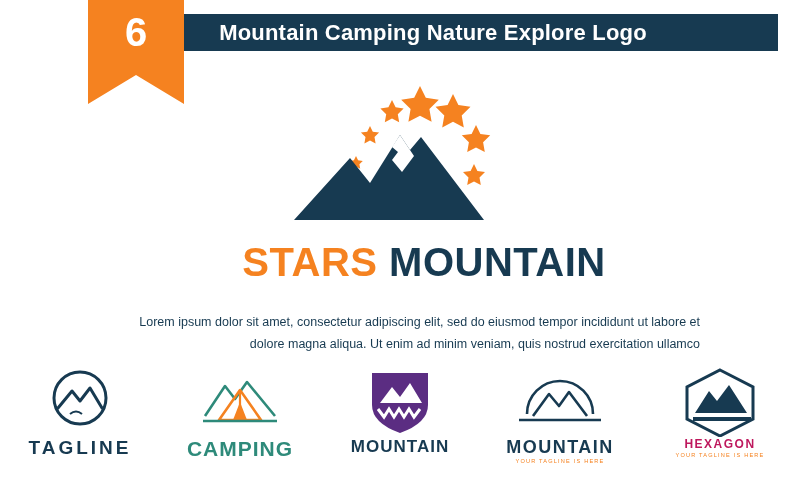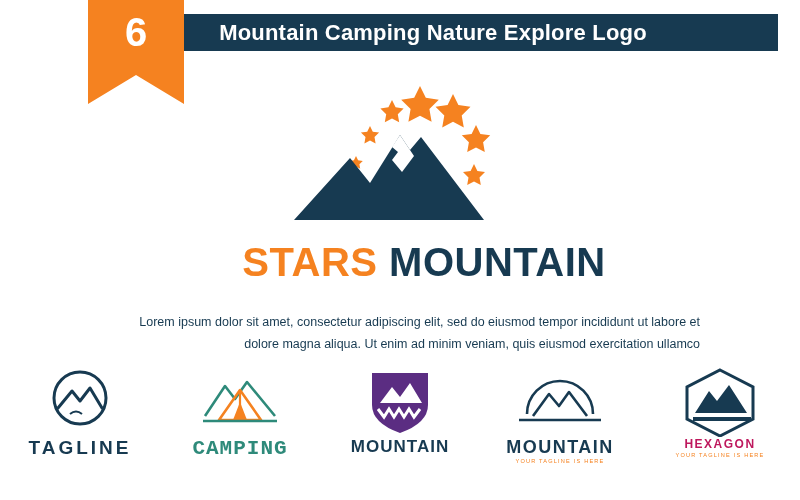--- a/index.html
+++ b/index.html
@@ -126,21 +126,21 @@
     margin-top: 2px;
     line-height: 1;
   }
   .logo-cell .tag {
     font-size: 5.6px;
     letter-spacing: 1.2px;
     margin-top: 3px;
     line-height: 1;
   }
   .c1 .name { color: #173a51; letter-spacing: 3px; }
-  .c2 .name { color: #2e8a7a; font-family: Liberation Mono, monospace; letter-spacing: 1px; font-size: 21px; }
+  .c2 .name { color: #2e8a7a; font-family: Liberation Sans, sans-serif; letter-spacing: 1px; font-size: 21px; }
   .c3 .name { color: #173a51; letter-spacing: 1px; font-size: 17px; }
   .c4 .name { color: #173a51; letter-spacing: 1.5px; font-size: 18px; }
   .c4 .tag { color: #f58220; }
   .c5 .name { color: #be185d; letter-spacing: 1.5px; font-size: 12px; }
   .c5 .tag { color: #f58220; }
 </style>
 </head>
 <body>
 
 <div class="header-bar">
@@ -176,21 +176,21 @@
       </g>
     </svg>
   </div>
   <div class="main-logo-text">
     <span class="part-a">STARS</span><span>&nbsp;</span><span class="part-b">MOUNTAIN</span>
   </div>
 </div>
 
 <div class="tagline">
   <div>Lorem ipsum dolor sit amet, consectetur adipiscing elit, sed do eiusmod tempor incididunt ut labore et</div>
-  <div>dolore magna aliqua. Ut enim ad minim veniam, quis eiusmod exercitation ullamco</div>
+  <div>dolore magna aliqua. Ut enim ad minim veniam, quis nostrud exercitation ullamco</div>
 </div>
 
 <div class="logo-row">
 
   <div class="logo-cell c1">
     <div class="mark">
       <svg viewBox="0 0 80 68" width="80" height="68">
         <circle cx="40" cy="30" r="26" fill="none" stroke="#173a51" stroke-width="3"></circle>
         <path d="M18 40 L32 23 L40 33 L50 20 L62 40" fill="none" stroke="#173a51" stroke-width="3" stroke-linejoin="round" stroke-linecap="round"></path>
         <path d="M30 46 q6 -5 12 0" fill="none" stroke="#173a51" stroke-width="2"></path>

